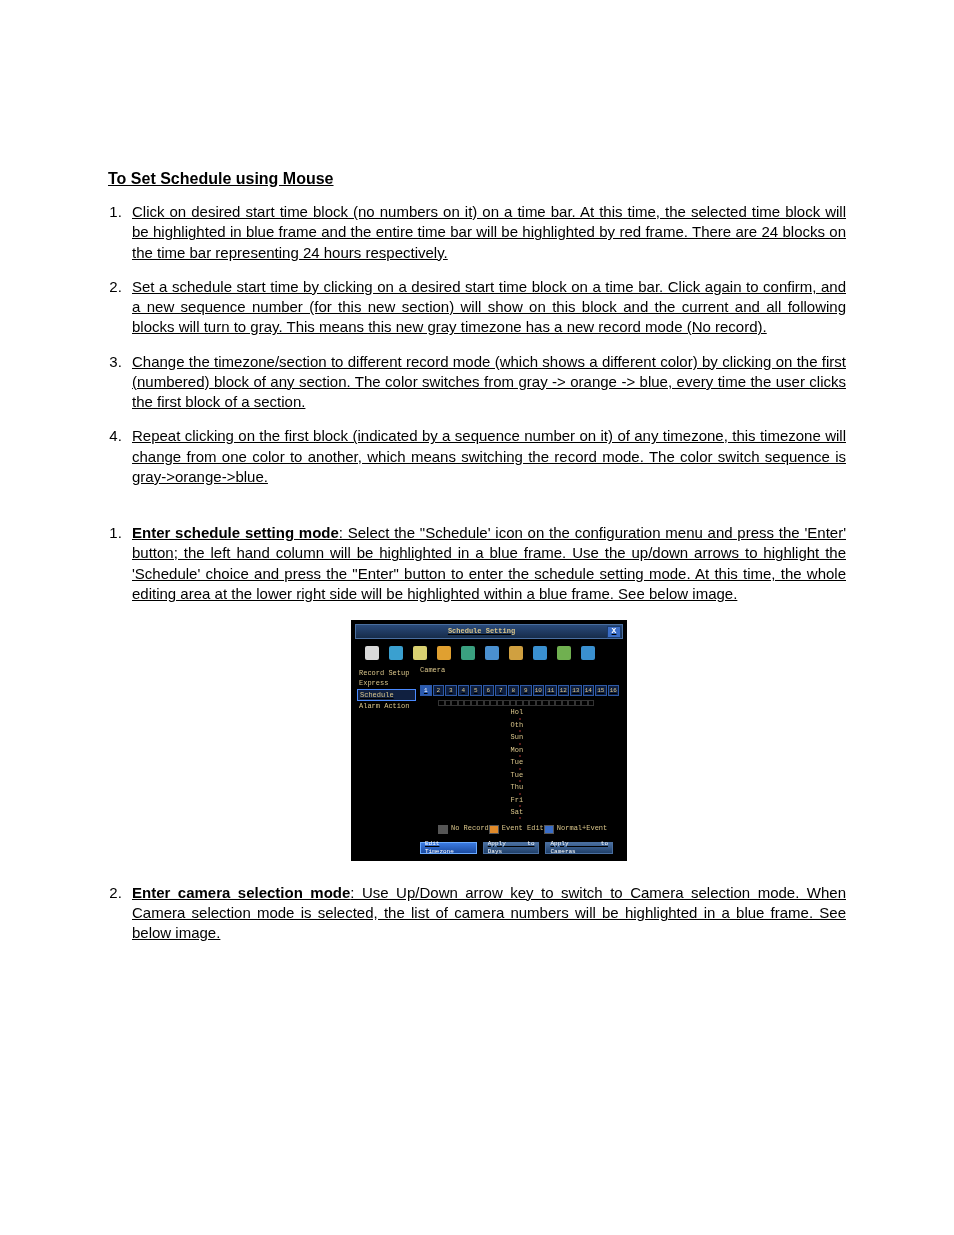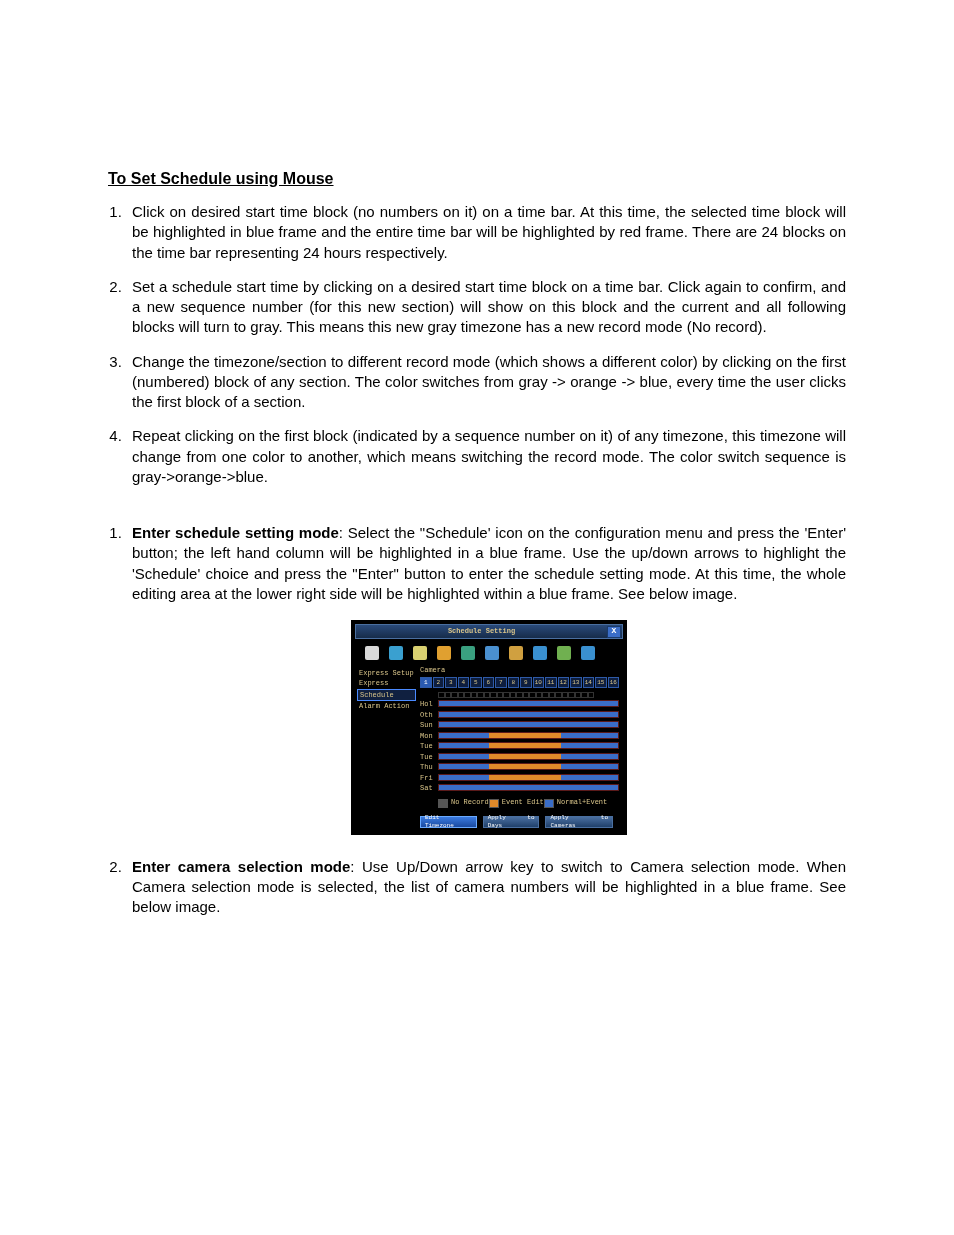--- a/index.html
+++ b/index.html
@@ -19,20 +19,21 @@
   .h-underline {
     font-weight: bold;
     text-decoration: underline;
     margin: 0 0 14px 0;
     font-size: 16px;
   }
   .section2 { margin-top: 36px; }
   ol.steps {
     margin: 0 0 0 18px;
     padding: 0;
+    text-decoration: underline;
   }
   ol.steps > li {
     text-align: justify;
     margin-bottom: 14px;
     line-height: 1.35;
     padding-left: 6px;
   }
   .bold-run { font-weight: bold; }
 
   
@@ -58,27 +59,27 @@
     flex:1; text-align:center; color:#d9c58a; font-weight:bold;
   }
   .fig .titlebar .close { width:12px; height:10px; background:#3a6dc7; border:1px solid #1a3a6a; margin-right:1px; display:flex; align-items:center; justify-content:center; color:#fff; font-weight:bold; font-size:8px;}
   .fig .toolbar { display:flex; gap:10px; padding:4px 6px 6px 10px; background:#000; }
   .tool-ico { width:14px; height:14px; border-radius:2px; }
   .fig .body { display:flex; }
   .sidebar { width:60px; padding:2px 2px; }
   .side-item { color:#d9c58a; padding:1px 2px; line-height:1.2; white-space:nowrap; }
   .side-item.sel { border:1px solid #4a8aff; background:#102040; }
   .main { flex:1; padding:0 4px 0 2px; }
-  .cam-label { color:#d9c58a; margin-bottom:2px; }
+  .cam-label { color:#d9c58a; margin-bottom:10px; }
   .cam-row { display:flex; gap:1px; margin-bottom:4px; }
   .cam-cell { width:9.5px; height:9px; background:#0e1e3e; border:1px solid #2e5aa8; color:#d9c58a; display:flex; align-items:center; justify-content:center; font-size:6px; }
   .cam-cell.sel { background:#2a5ab0; color:#fff; }
   .hour-row { display:flex; margin-bottom:2px; }
   .hour-cell { width:6.5px; height:6px; border:1px solid #333; background:#000; box-sizing:border-box;}
-  .sched-row { display:flex; margin-bottom:1px;}
+  .sched-row { display:flex; align-items:center; margin-bottom:1px;flex-direction:column;}
   .sched-row .dlabel{ width:18px; color:#d9c58a; }
   .sched-row .bar { flex:1; height:7px; display:flex; border:1px solid #5a1a1a; box-sizing:border-box;}
   .seg { height:100%; }
   .seg.blue   { background:#3a6dc7; }
   .seg.orange { background:#e08a2a; }
   .legend { display:flex; margin:5px 0 8px 18px;}
   .legend .lg { display:flex; align-items:center; gap:3px; }
   .legend .sw { width:8px; height:7px; border:1px solid #555;}
   .legend .sw.g{background:#555;} .legend .sw.o{background:#e08a2a;} .legend .sw.b{background:#3a6dc7;}
   .btn-row { display:flex; gap:6px; justify-content:flex-end; padding-right:6px;}
@@ -116,21 +117,21 @@
               <div class="tool-ico" style="background: rgb(224, 160, 48);"></div>
               <div class="tool-ico" style="background: rgb(58, 160, 128);"></div>
               <div class="tool-ico" style="background: rgb(74, 144, 208);"></div>
               <div class="tool-ico" style="background: rgb(208, 160, 64);"></div>
               <div class="tool-ico" style="background: rgb(58, 144, 208);"></div>
               <div class="tool-ico" style="background: rgb(112, 176, 80);"></div>
               <div class="tool-ico" style="background: rgb(58, 144, 208);"></div>
             </div>
           <div class="body">
             <div class="sidebar" id="sidebar">
-                <div class="side-item">Express Setup</div>
+                <div class="side-item">Record Setup</div>
                 <div class="side-item">Express</div>
                 <div class="side-item sel">Schedule</div>
                 <div class="side-item">Alarm Action</div>
               </div>
             <div class="main">
               <div class="cam-label">Camera</div>
               <div class="cam-row" id="cam-row">
                   <div class="cam-cell sel">1</div>
                   <div class="cam-cell">2</div>
                   <div class="cam-cell">3</div>

